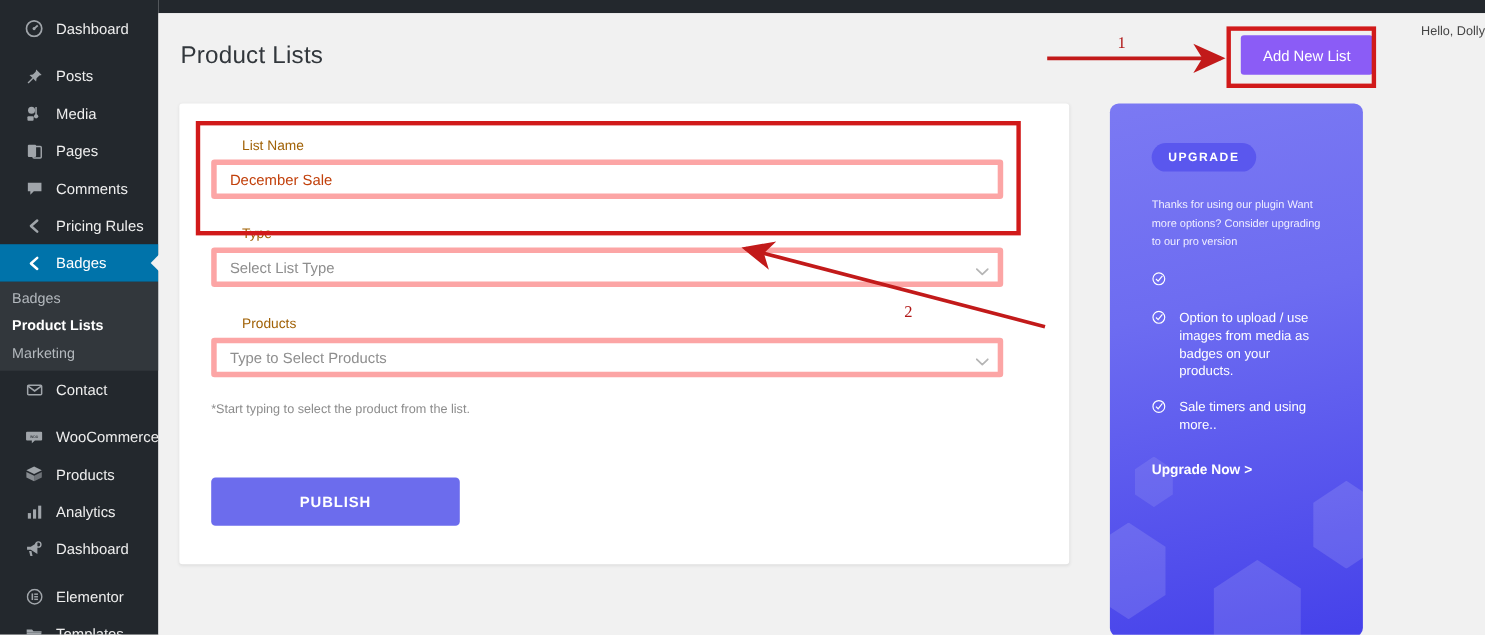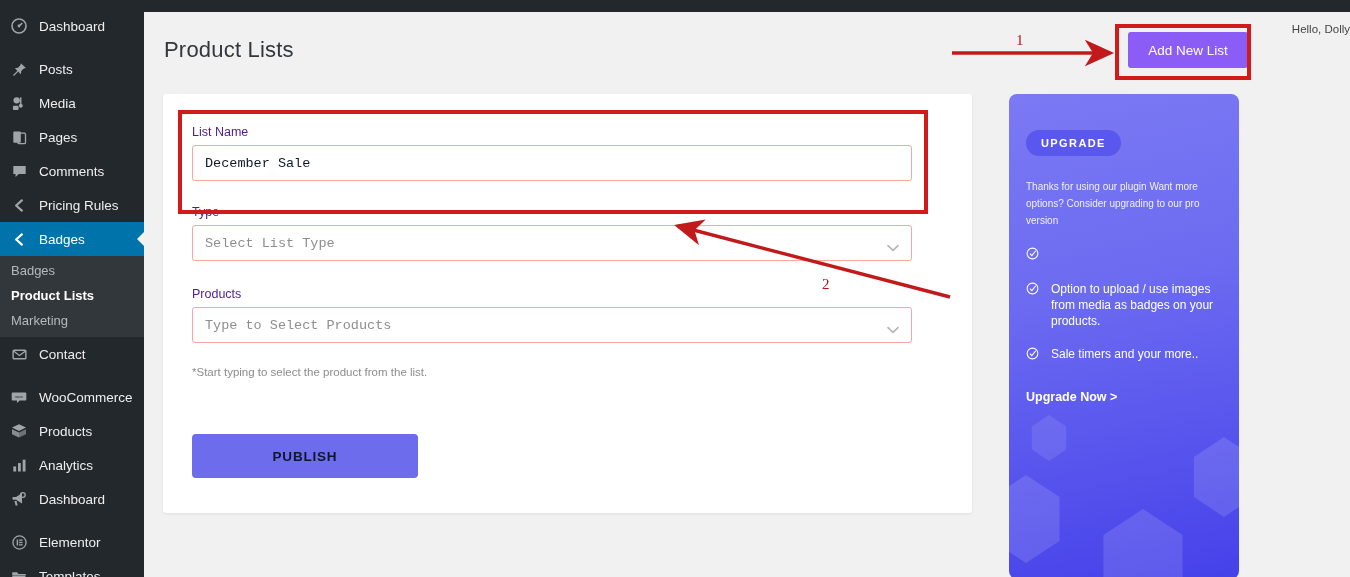--- a/index.html
+++ b/index.html
@@ -13,21 +13,21 @@
 
   
   #sidebar {
     position: absolute; left: 0; top: 0;
     width: 144px; height: 577px;
     background: #23282d;
     color: #b4b9be;
   }
   .menu-item {
     display: flex; align-items: center;
-    height: 34px; padding-left: 9px;
+    height: 34px; padding-left: 21px;
     font-size: 13.5px; color: #eeeeee;
     position: relative;
   }
   .menu-item .mi-label { margin-left: 10px; white-space: nowrap; }
   .menu-item .mi-icon {
     width: 20px; height: 20px;
     display: flex; align-items: center; justify-content: center;
     color: #a0a5aa; flex: 0 0 20px;
   }
   .menu-item.active {
@@ -84,47 +84,47 @@
 
   
   #form-card {
     position: absolute; left: 19px; top: 82px;
     width: 809px; height: 419px;
     background: #ffffff; border-radius: 3px;
     box-shadow: 0 1px 3px rgba(0,0,0,.08);
   }
   .field { position: absolute; left: 29px; width: 720px; }
   .field-label {
-    font-size: 12.5px; color: #4c1d95; margin-bottom: 6px;
+    font-size: 12.5px; color: #a16207; margin-bottom: 6px; margin-left: 28px;
   }
   .field-input {
     width: 720px; height: 36px;
-    border: 1px solid #fca5a5; border-radius: 3px;
+    border: 5px solid #fca5a5; border-radius: 3px;
     padding: 0 12px;
-    font-size: 13.5px; font-family: Liberation Mono, monospace;
-    color: #0f172a; background: #fff;
+    font-size: 13.5px; font-family: Liberation Sans, sans-serif;
+    color: #c2410c; background: #fff;
     outline: none;
   }
   .field-input::placeholder { color: #8e8e8e; }
   .select-wrap { position: relative; width: 720px; }
   .chev {
     position: absolute; right: 13px; top: 13px;
     pointer-events: none; color: #b5b5b5;
   }
   #field-name { top: 31px; }
   #field-type { top: 111px; }
   #field-products { top: 193px; }
   #help-text {
     position: absolute; left: 29px; top: 272px;
     font-size: 11.5px; color: #8c8c8c;
   }
   #publish-btn {
     position: absolute; left: 29px; top: 340px;
     width: 226px; height: 44px;
-    background: #6c6ced; color: #0f172a;
+    background: #6c6ced; color: #ffffff;
     border: none; border-radius: 4px;
     font-size: 13.5px; font-weight: bold; letter-spacing: .8px;
     font-family: "Liberation Sans", sans-serif;
     cursor: pointer;
   }
 
   
   #upgrade-panel {
     position: absolute; left: 865px; top: 82px;
     width: 230px; height: 485px;
@@ -134,21 +134,21 @@
     color: #ffffff;
   }
   .hexdeco {
     position: absolute; opacity: .13; background: #ffffff;
     clip-path: polygon(50% 0%, 93% 25%, 93% 75%, 50% 100%, 7% 75%, 7% 25%);
   }
   #hex1 { width: 92px; height: 104px; left: 88px; bottom: -34px; }
   #hex2 { width: 78px; height: 88px; left: -22px; bottom: 16px; }
   #hex3 { width: 70px; height: 80px; right: -20px; bottom: 62px; }
   #hex4 { width: 40px; height: 46px; left: 20px; bottom: 118px; opacity:.10; }
-  .up-inner { position: relative; padding: 0 17px; }
+  .up-inner { position: relative; padding: 0 38px; }
   #upgrade-badge {
     display: inline-block; margin-top: 36px;
     background: #5a57ee;
     padding: 7px 15px; border-radius: 40px;
     font-size: 11px; font-weight: bold; letter-spacing: 1.4px;
   }
   #upgrade-heading {
     margin-top: 20px;
     font-size: 25px; line-height: 32px; font-weight: normal;
   }
@@ -427,21 +427,21 @@
           <span>Option to upload / use images from media as badges on your products.</span>
         </div>
 
         <div class="feature">
           <span class="check">
             <svg width="13" height="13" viewBox="0 0 16 16" fill="none" stroke="#ffffff" stroke-width="1.3">
                 <circle cx="8" cy="8" r="6.6"></circle>
                 <polyline points="4.8,8.2 7.2,10.6 12,4.6"></polyline>
               </svg>
           </span>
-          <span>Sale timers and your more..</span>
+          <span>Sale timers and using more..</span>
         </div>
 
         <a id="upgrade-now" href="#">Upgrade Now &gt;</a>
       </div>
     </aside>
   </div>
 
   <div class="anno-box" id="anno-box-btn"></div>
   <div class="anno-box" id="anno-box-name"></div>
 

